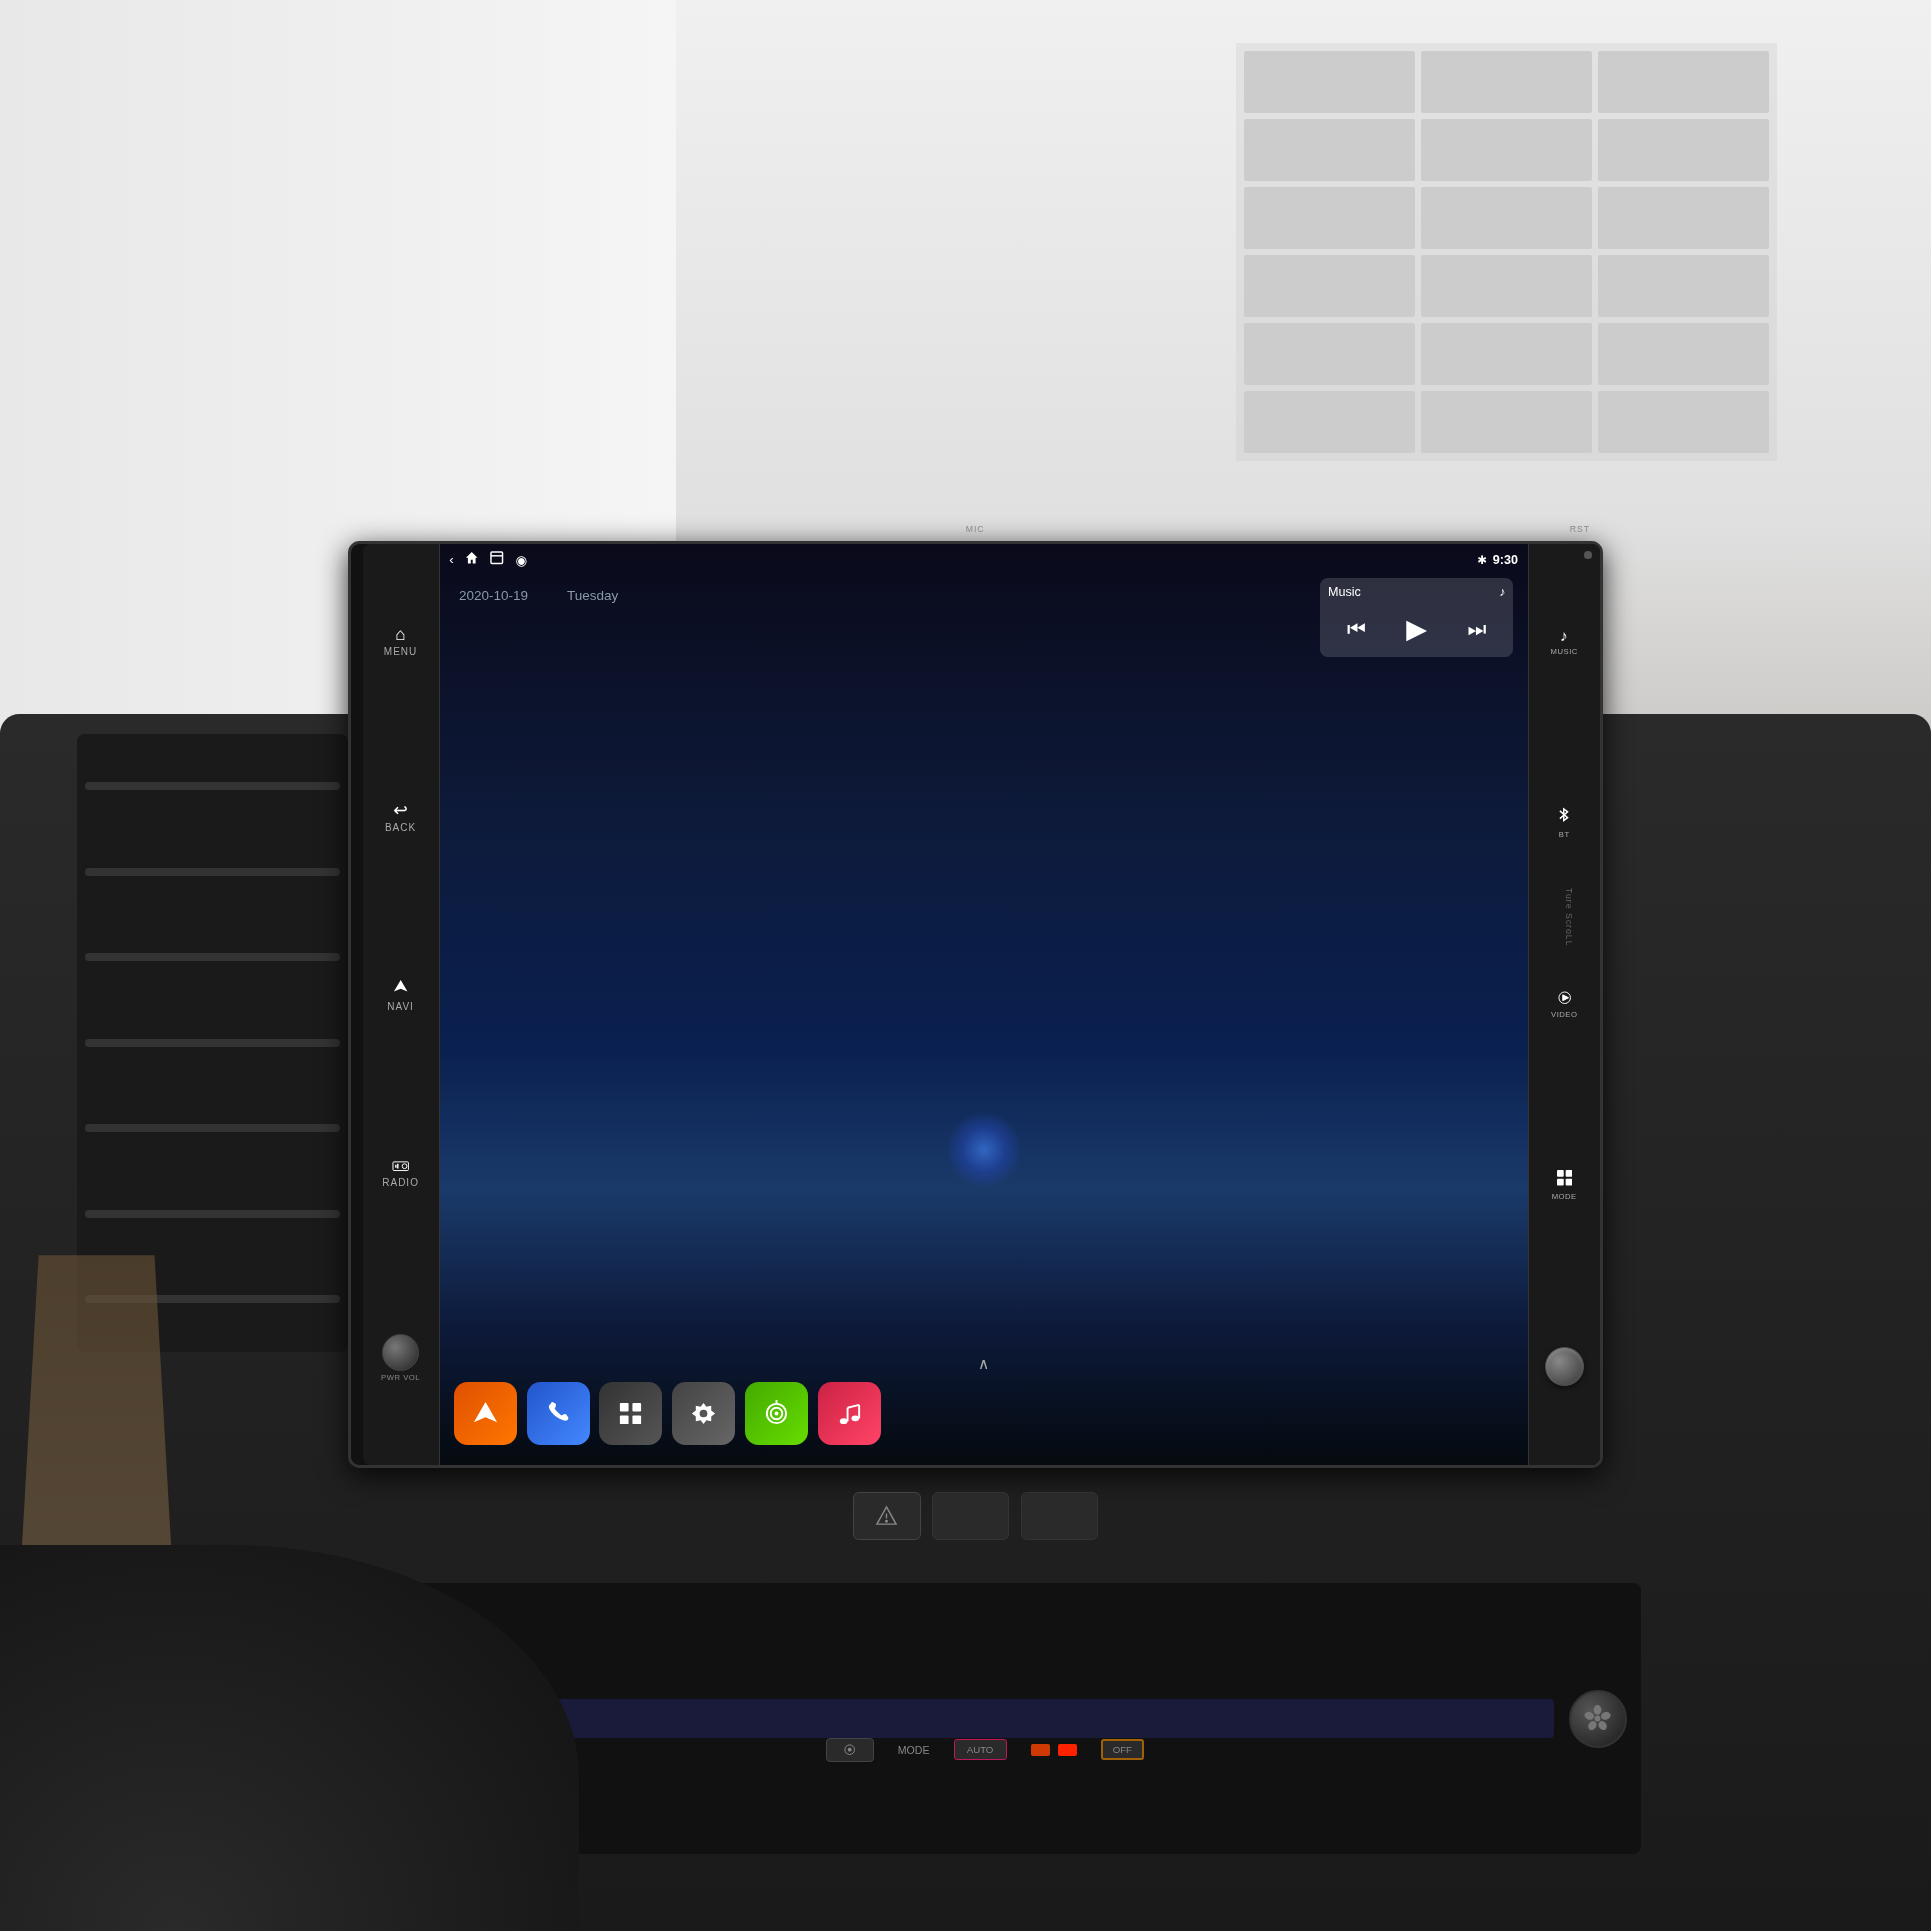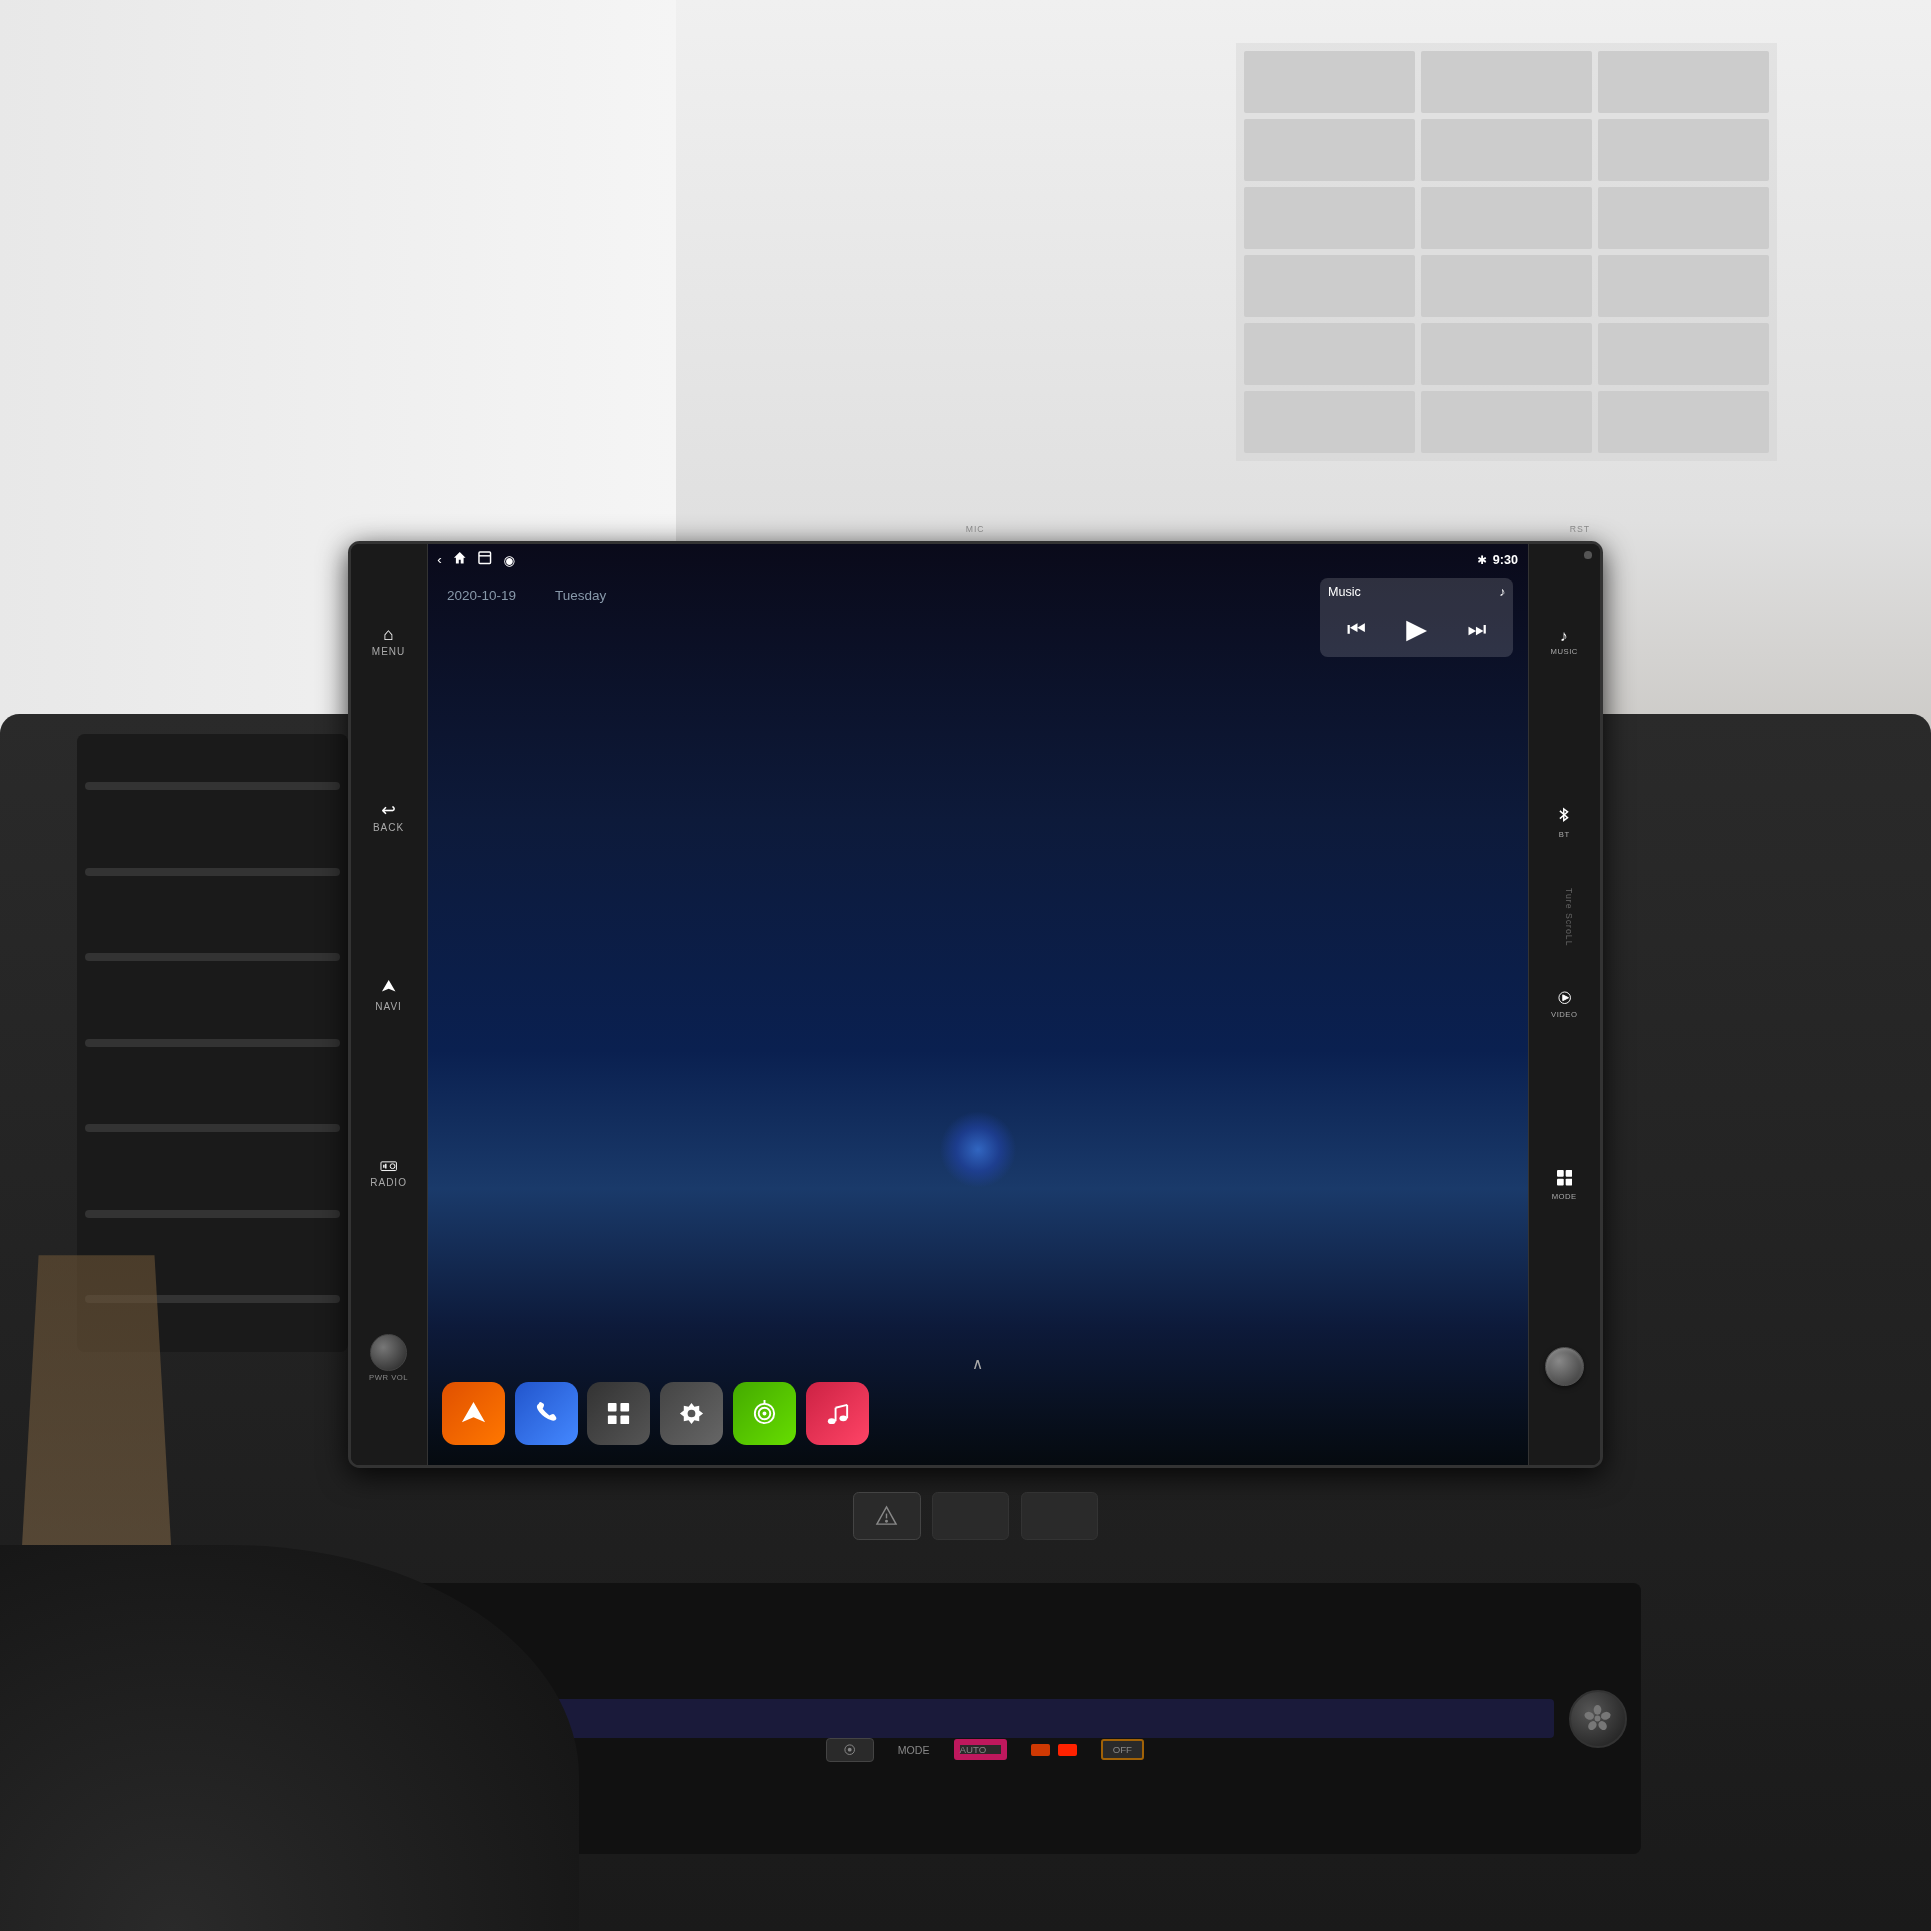--- a/index.html
+++ b/index.html
@@ -66,20 +66,21 @@
     .head-unit-bezel {
       position: absolute;
       top: 28%; left: 18%;
       width: 65%; height: 48%;
       background: #111;
       border-radius: 11.6px;
       border: 3.9px solid #333;
       box-shadow: 0 7.7px 29px rgba(0,0,0,0.8);
       display: flex;
       flex-direction: row;
+      padding-left: 12px;
     }
 
     
     .left-buttons {
       width: 77px;
       background: #1a1a1a;
       border-radius: 7.7px 0 0 7.7px;
       display: flex;
       flex-direction: column;
       align-items: center;
@@ -872,21 +873,21 @@
       <svg width="15.4" height="15.4" viewBox="0 0 16 16" fill="#888">
         <circle cx="8" cy="8" r="5" fill="none" stroke="#888" stroke-width="1"></circle>
         <circle cx="8" cy="8" r="2"></circle>
       </svg>
     </div>
   </div>
 
   <div style="color:#888;font-size:10.6px;">MODE</div>
 
   <div style="display:flex;flex-direction:column;align-items:center;gap:2.9px;">
-    <div style="width:53px;height:21px;background:#2a2a2a;border-radius:2.9px;border:6px solid #be185d;display:flex;align-items:center;justify-content:flex-start;cursor:pointer;">
+    <div style="width:53px;height:21px;background:#2a2a2a;border-radius:2.9px;border:1px solid #be185d;display:flex;align-items:center;justify-content:center;cursor:pointer;">
       <span style="color:#888;font-size:9.7px;">AUTO</span>
     </div>
   </div>
 
   <div style="display:flex;align-items:center;gap:7.7px;">
     <div class="warning-light"></div>
     <div class="seatbelt-light"></div>
   </div>
 
   <div style="display:flex;flex-direction:column;align-items:center;gap:2.9px;">

